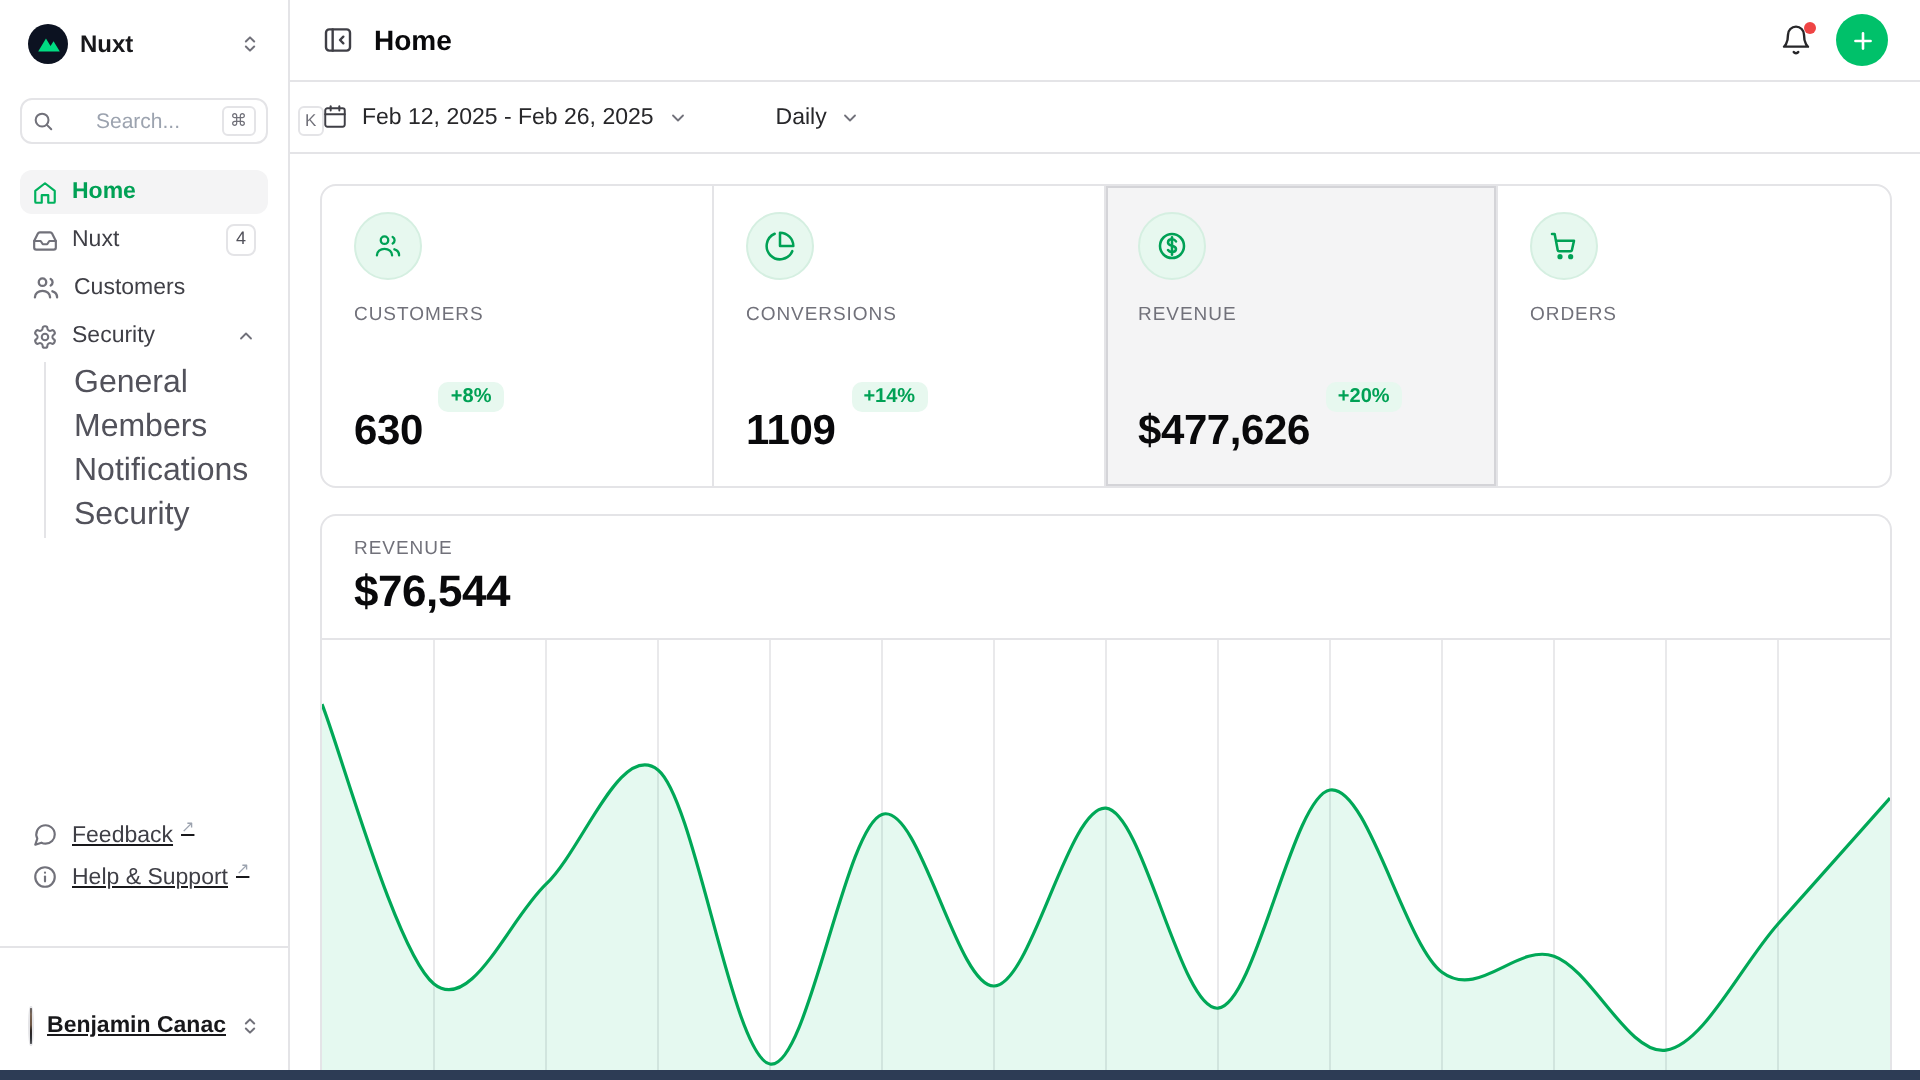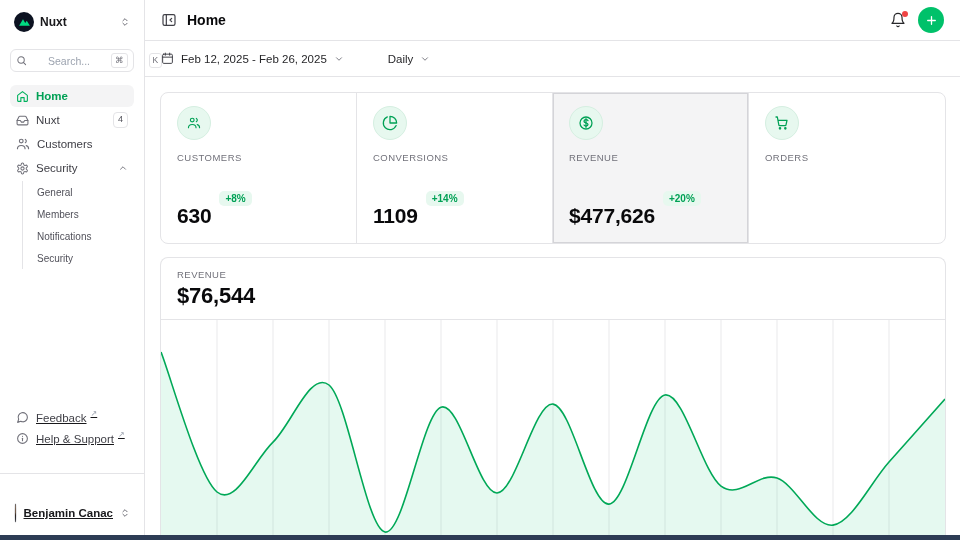--- a/index.html
+++ b/index.html
@@ -17,21 +17,21 @@
   .search-ph { font-size:10.5px; color:#9ca3af; flex:1; }
   .kbd { font-size:8.5px; color:#71717a; border:1px solid #e4e4e7; border-radius:3px; padding:1px 3px; background:#fff; line-height:1.2; }
   .nav { margin-top:13px; display:flex; flex-direction:column; gap:2px; }
   .nav-item { display:flex; align-items:center; gap:7px; height:22px; padding:0 6px; border-radius:6px; font-size:11.5px; color:#3f3f46; cursor:pointer; }
   .nav-item .lbl { flex:1; }
   .nav-item.active { background:#f4f4f5; color:#00a155; font-weight:600; }
   .nav-item .icn { display:flex; color:#71717a; }
   .nav-item.active .icn { color:#00b15d; }
   .nav-badge { font-size:9px; color:#52525b; border:1px solid #e4e4e7; border-radius:4px; padding:0px 4px; line-height:1.5; }
   .sub-list { margin-left:12px; border-left:1px solid #e4e4e7; padding-left:10px; display:flex; flex-direction:column; }
-  .sub-item { height:22px; display:flex; align-items:center; font-size:10px; color:#52525b; cursor:pointer; border-radius:6px; padding:0 4px; }
+  .sub-item { height:22px; display:flex; align-items:center; font-size:16px; color:#52525b; cursor:pointer; border-radius:6px; padding:0 4px; }
   .side-footer { margin-top:auto; display:flex; flex-direction:column; gap:20px; padding-bottom:6px;text-decoration:underline; }
   .foot-link { display:flex; align-items:center; gap:7px; height:21px; padding:0 6px; font-size:11.5px; color:#3f3f46; cursor:pointer; border-radius:6px; }
   .foot-link .icn { display:flex; color:#71717a; }
   .ext { font-size:8px; color:#9ca3af; align-self:flex-start; margin-left:-3px; margin-top:2px; }
   .side-divider { border-top:1px solid #e4e4e7; margin:4px -10px 6px -10px; }
   .user-row { display:flex; align-items:center; gap:7px; padding:3px 4px; border-radius:6px; cursor:pointer; }
   .avatar { width:20px; height:20px; border-radius:50%; background:radial-gradient(circle at 50% 32%, #6e5846 0 22%, #2a2220 45%, #121419 75%); border:1px solid #e4e4e7; }
   .user-name { flex:1; font-size:11.5px; font-weight:600; color:#18181b; white-space:nowrap; }
 
   

